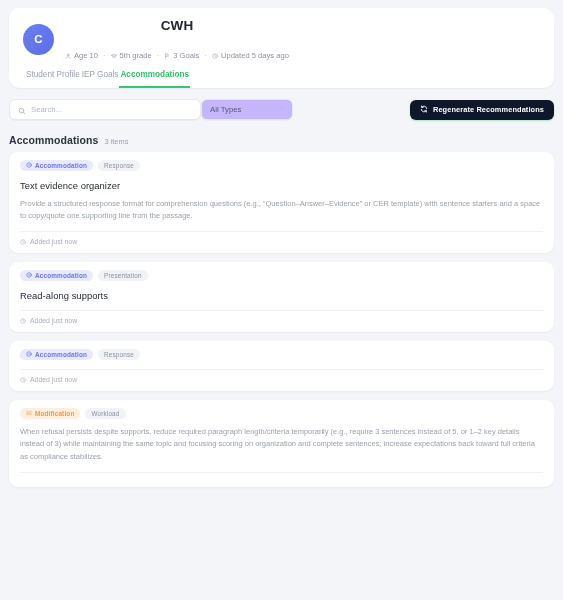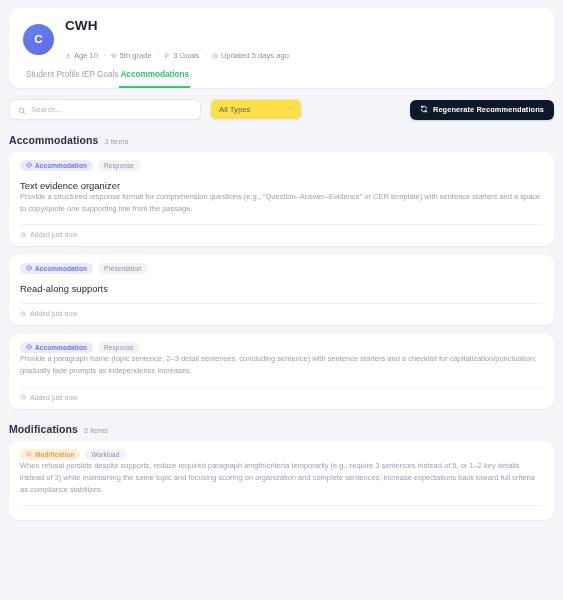--- a/index.html
+++ b/index.html
@@ -21,49 +21,49 @@
     padding: 10px 14px 0 14px;
   }
   .student-row { display: flex; align-items: center; gap: 11px; }
   .avatar {
     width: 31px; height: 31px; border-radius: 50%;
     background: linear-gradient(140deg,#6b7ff0 0%,#5b6ee8 100%);
     color: #fff; font-size: 11.5px; font-weight: 700;
     display: flex; align-items: center; justify-content: center;
     flex: 0 0 auto;
   }
-  .student-text { display: flex; flex-direction: column; gap: 18px; }
+  .student-text { display: flex; flex-direction: column; gap: 18px; text-align: center; }
   .student-name { font-size: 13.5px; font-weight: 600; color: #202532; letter-spacing: .1px; }
   .meta-row { display: flex; align-items: center; gap: 5px; flex-wrap: wrap; }
   .meta-item { display: flex; align-items: center; gap: 3px; font-size: 7.6px; color: #8d93a4; }
   .meta-sep { font-size: 7.6px; color: #c7cbd6; }
   .meta-item svg { display: block; }
 
   .tabs { display: flex; align-items: flex-end; margin-top: 10px; padding-left: 2px; }
   .tab {
     font-size: 8.2px; color: #9aa0b0; padding: 0 1px 7px 1px;
     border-bottom: 2px solid transparent; cursor: pointer; white-space: nowrap;
   }
   .tab.active { color: #2fc46b; font-weight: 700; border-bottom-color: #34c96f; }
 
   
-  .toolbar { display: flex; align-items: center; gap: 9px; margin: 11px 9px 0 9px; }
+  .toolbar { display: flex; align-items: center; margin: 11px 9px 0 9px; }
   .search-box {
     flex: 0 0 192px; height: 21px; background: #fff;
     border: 1px solid #e6e8ef; border-radius: 6px;
     display: flex; align-items: center; gap: 5px; padding: 0 8px;
     box-shadow: 0 1px 1px rgba(16,24,40,0.03);
   }
   .search-box input {
     border: 0; outline: 0; background: transparent; width: 100%;
     font-family: "Liberation Sans", sans-serif; font-size: 7.8px; color: #4a5060;
   }
   .search-box input::placeholder { color: #b3b8c6; }
   .select-box {
-    flex: 0 0 92px; height: 21px; background: #fde047;
+    flex: 0 0 92px; height: 21px; background: #c4b5fd;
     border: 1px solid #e6e8ef; border-radius: 6px;
     display: flex; align-items: center; justify-content: space-between;
     padding: 0 7px 0 8px; font-size: 7.8px; color: #565c6c; cursor: pointer;
     box-shadow: 0 1px 1px rgba(16,24,40,0.03);
   }
   .spacer { flex: 1 1 auto; }
   .regen-btn {
     height: 20px; background: #0f172a; border: 0; border-radius: 6px;
     color: #fff; font-size: 7.4px; font-weight: 700; padding: 0 10px;
     display: flex; align-items: center; gap: 5px; cursor: pointer;
@@ -86,21 +86,21 @@
   .badge {
     display: inline-flex; align-items: center; gap: 3px;
     border-radius: 9px; padding: 2px 6px; font-size: 6.4px; font-weight: 700;
     letter-spacing: .15px;
   }
   .badge.accommodation { background: #e9ebfd; color: #6b74e8; }
   .badge.modification { background: #fdeedd; color: #f09a4a; }
   .badge.plain { background: #f2f3f6; color: #8b91a1; font-weight: 400; }
 
   .card-title { font-size: 9.4px; font-weight: 400; color: #262b38; margin-top: 9px; letter-spacing: .05px; }
-  .card-desc { font-size: 7.5px; line-height: 1.62; color: #9ba1b0; }
+  .card-desc { font-size: 7.5px; line-height: 1.62; color: #9ba1b0; margin-top: 7px; }
   .card-foot {
     border-top: 1px solid #f0f1f5; margin-top: 9px; padding: 6px 0 8px 0;
     display: flex; align-items: center; gap: 4px;
     font-size: 6.9px; color: #a9aeba;
   }
   .card-foot svg { display: block; }
   svg { flex: 0 0 auto; }
 </style>
 </head>
 <body>
@@ -265,36 +265,31 @@
         <span>
           <svg width="6" height="6" viewBox="0 0 16 16" fill="none" stroke="#6b74e8" stroke-width="1.8" stroke-linecap="round">
               <circle cx="8" cy="8" r="6"></circle>
               <path d="M5.6 8h4.8"></path>
             </svg>
         </span>
         <span>Accommodation</span>
       </span>
       <span class="badge plain">Response</span>
     </div>
-    <div class="card-desc">Provide a paragraph frame (topic sentence, 2–3 detail sentences, concluding sentence) with sentence starters and a checklist for capitalization/punctuation; gradually fade prompts as independence increases.</div>
     <div class="card-foot">
       <span>
         <svg width="6" height="6" viewBox="0 0 16 16" fill="none" stroke="#b4b9c5" stroke-width="1.7" stroke-linecap="round" stroke-linejoin="round">
             <circle cx="8" cy="8" r="6.2"></circle>
             <path d="M8 4.4V8l2.4 1.6"></path>
           </svg>
       </span>
       <span>Added just now</span>
     </div>
   </div>
 
-  <div class="section-head">
-    <span class="section-title">Modifications</span>
-    <span class="section-count">2 items</span>
-  </div>
 
   <div class="card">
     <div class="badges">
       <span class="badge modification">
         <span>
           <svg width="6" height="6" viewBox="0 0 16 16" fill="none" stroke="#f09a4a" stroke-width="1.8" stroke-linecap="round">
               <path d="M3 12.5V8.5"></path>
               <path d="M3 5.5V3"></path>
               <path d="M8 12.5V8"></path>
               <path d="M8 5V3"></path>

